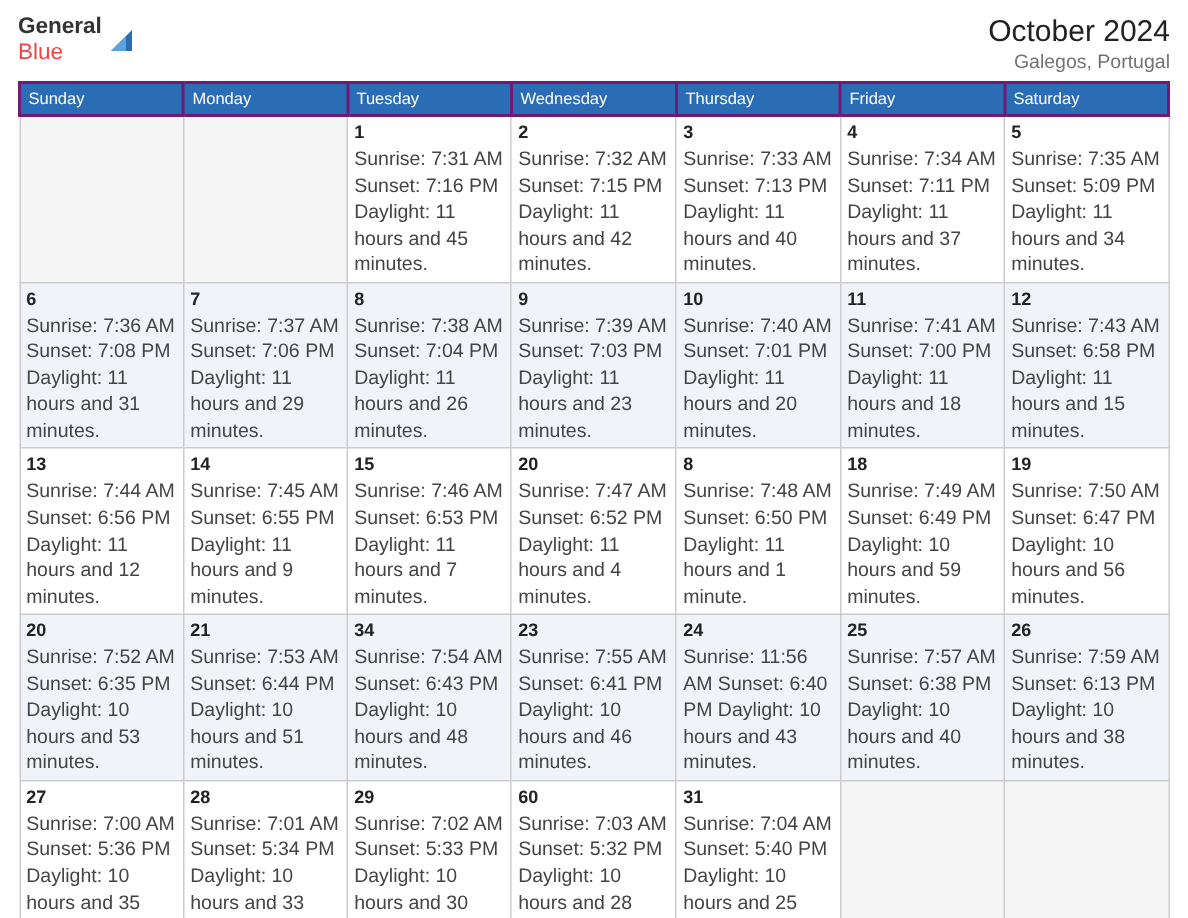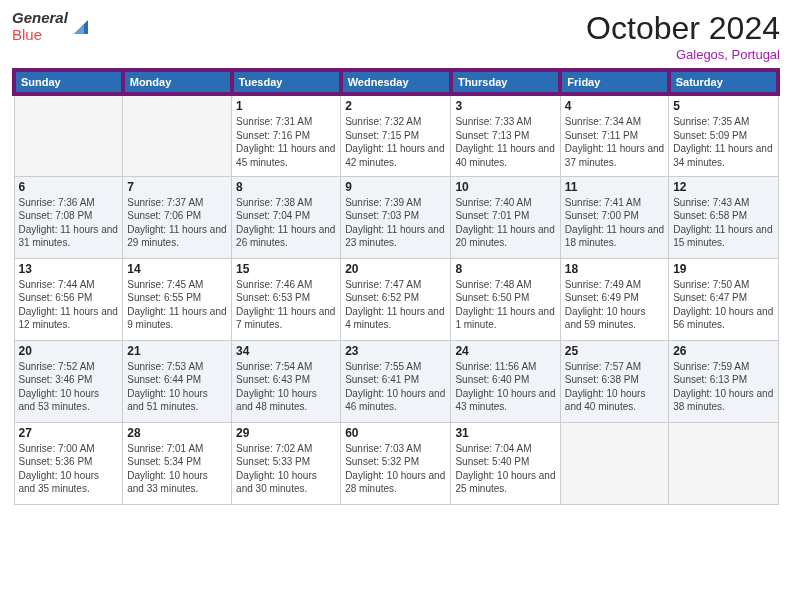--- a/index.html
+++ b/index.html
@@ -27,57 +27,56 @@
     }
     .logo-text {
       display: flex;
       flex-direction: column;
       line-height: 1.1;
     }
     .logo-general {
       font-size: 15px;
       font-weight: bold;
       color: #333;
-      font-style: italic;
     }
     .logo-blue {
       font-size: 15px;
       font-weight: normal;
       color: #ef4444;
     }
     .logo-icon {
       width: 22px;
       height: 22px;
       margin-left: 2px;
     }
     .title-section {
       text-align: right;
     }
     .month-title {
-      font-size: 32px;
+      font-size: 20px;
       font-weight: normal;
       color: #222;
     }
     .location {
       font-size: 13px;
-      color: #a21caf;
+      color: #737373;
     }
     .calendar {
       width: 100%;
       border-collapse: collapse;
       font-size: 10px;
     }
     .calendar th {
       background-color: #2a6db5;
       color: white;
       text-align: left;
       padding: 4px 5px;
       font-size: 11px;
-      font-weight: bold;
-      border: 4px solid #701a75;
+      font-weight: normal;
+      border: 2px solid #701a75;
     }
     .calendar td {
       border: 1px solid #ccc;
       vertical-align: top;
       padding: 3px 4px;
       height: 82px;
       width: 113px;
       background: #fff;
     }
     .calendar td.empty {
@@ -85,21 +84,21 @@
     }
     .day-number {
       font-size: 12px;
       font-weight: bold;
       color: #222;
       display: block;
       margin-bottom: 2px;
     }
     .day-info {
       color: #444;
-      font-size: 10px;
+      font-size: 13px;
       line-height: 1.35;
     }
     .row-alt td {
       background: #f0f4f8;
     }
   </style>
 </head>
 <body>
 
 <div class="container">
@@ -252,21 +251,21 @@
             <span class="day-number">19</span>
             <div class="day-info">Sunrise: 7:50 AM
 Sunset: 6:47 PM
 Daylight: 10 hours and 56 minutes.</div>
           </td>
         </tr>
         <tr class="row-alt">
           <td>
             <span class="day-number">20</span>
             <div class="day-info">Sunrise: 7:52 AM
-Sunset: 3:46 PM
+Sunset: 6:35 PM
 Daylight: 10 hours and 53 minutes.</div>
           </td>
           <td>
             <span class="day-number">21</span>
             <div class="day-info">Sunrise: 7:53 AM
 Sunset: 6:44 PM
 Daylight: 10 hours and 51 minutes.</div>
           </td>
           <td>
             <span class="day-number">34</span>

